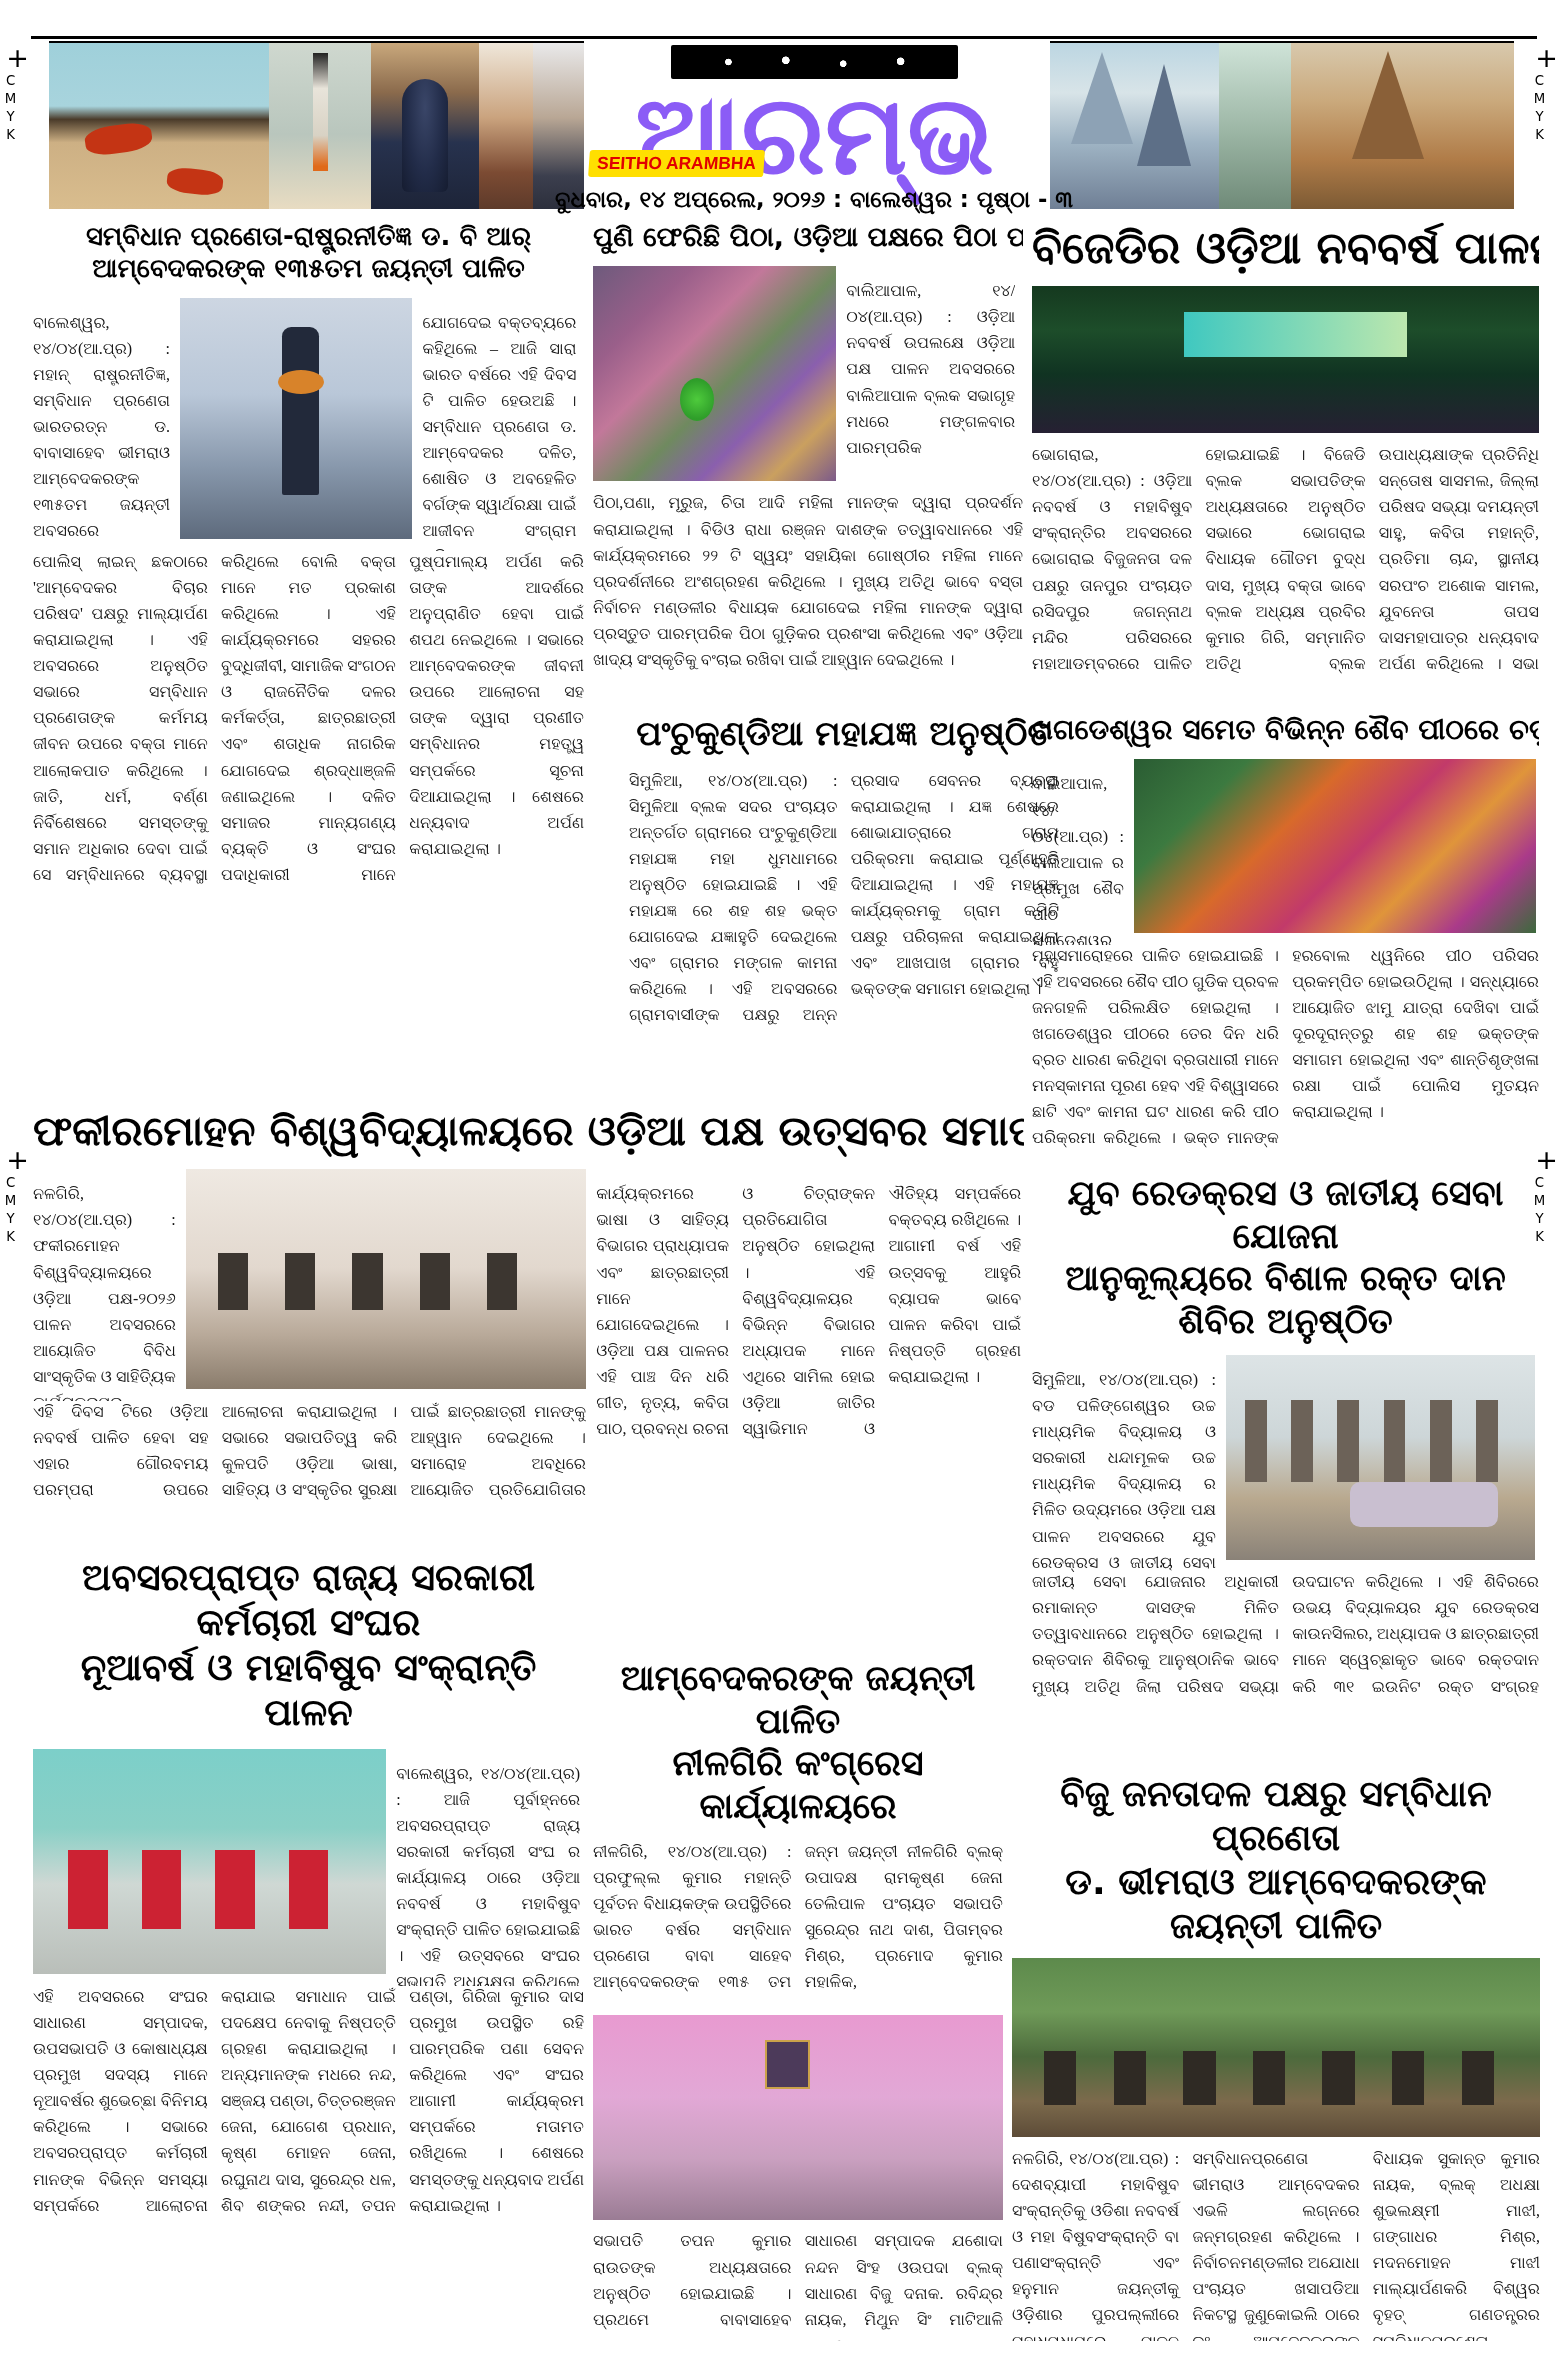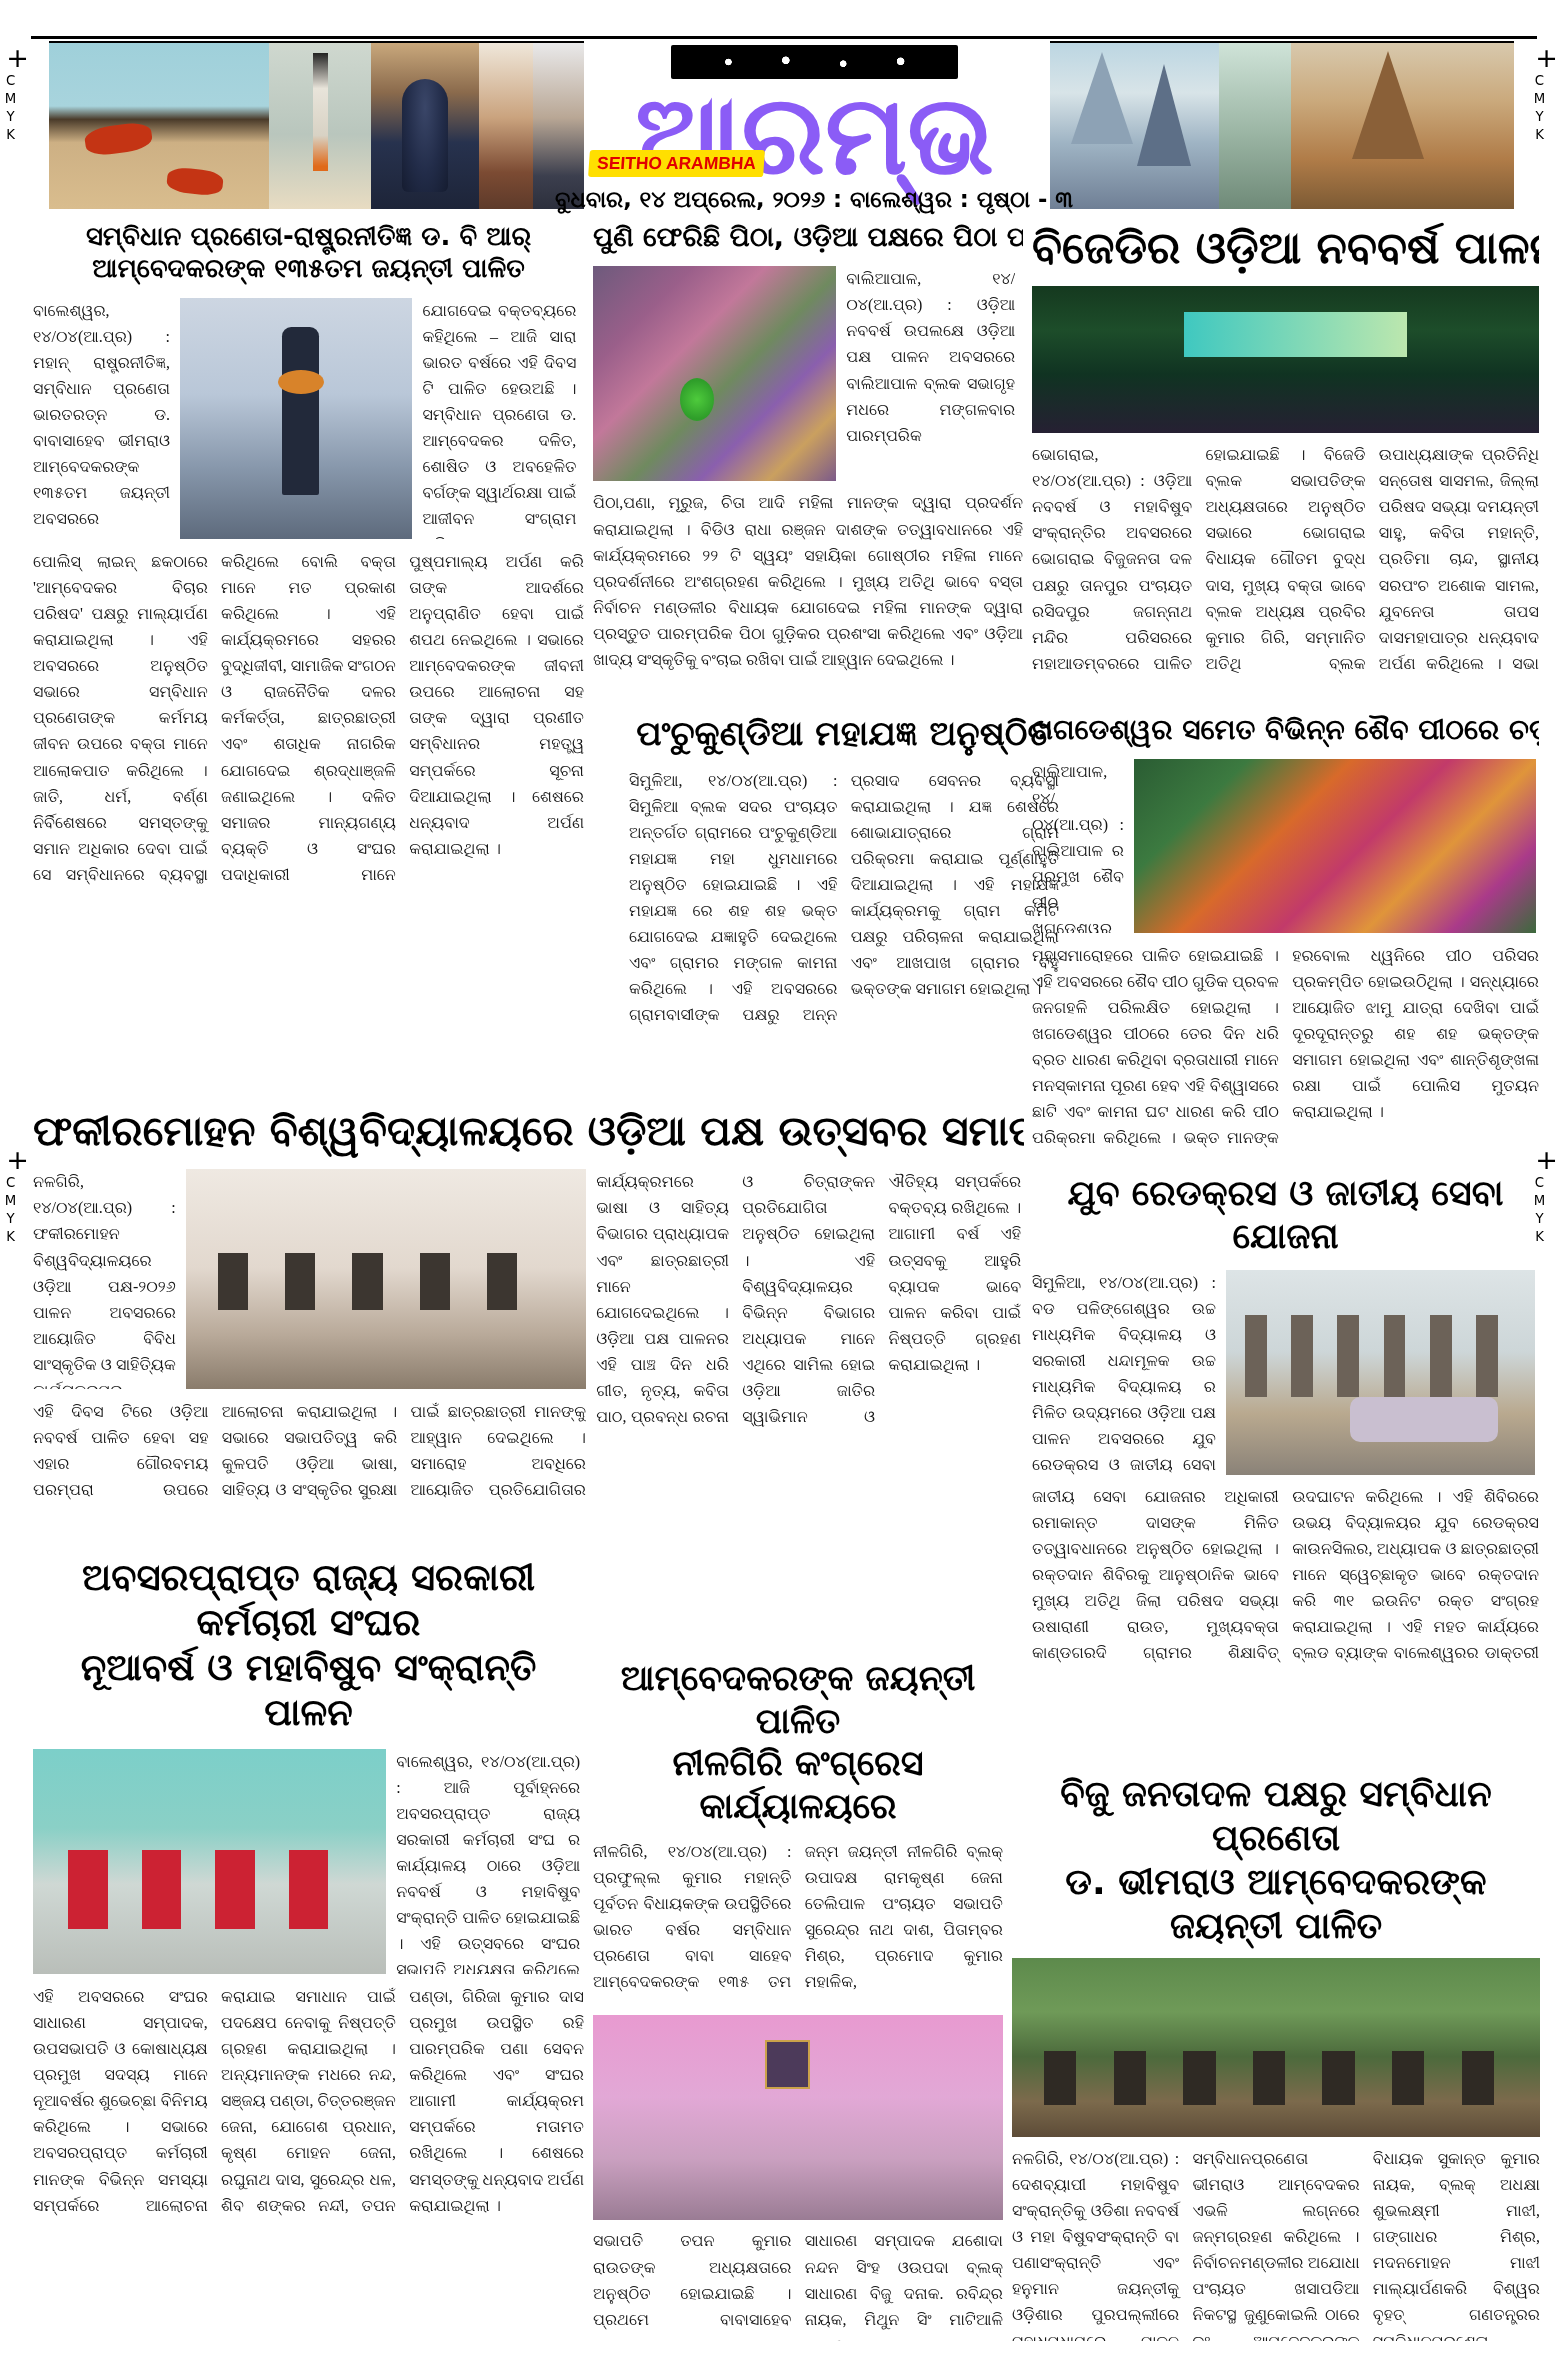--- a/index.html
+++ b/index.html
@@ -39,21 +39,21 @@
                            radial-gradient(circle at 80% 48%,#fff 3.6px,transparent 4.1px);}
   .logo{font-family:"DejaVu Sans",sans-serif;font-weight:bold;font-size:110px;line-height:110px;color:#8b5cf6;margin-top:1px;}
   .tagline{position:absolute;left:5.1px;bottom:34px;background:#ffdf00;color:#e10000;
            font-family:"Liberation Sans",sans-serif;font-weight:bold;font-size:17.4px;
            padding:3.1px 8.2px;border-radius:3.1px;transform:skewX(-4deg);}
   .dateline{position:absolute;left:-31px;bottom:-2px;width:522px;font-family:"DejaVu Sans",sans-serif;
             font-weight:bold;font-size:22.5px;color:#000;white-space:nowrap;}
   
   .art{position:absolute;overflow:hidden;}
   .hl{font-family:"DejaVu Sans",sans-serif;font-weight:bold;color:#000;text-align:center;line-height:1.22;}
-  .body-txt{font-size:16px;line-height:1.63;text-align:justify;color:#141414;overflow:hidden;}
+  .body-txt{font-size:16px;line-height:1.63;text-align:justify;color:#141414;overflow:hidden;margin-top:12px;}
   .cols2{column-count:2;column-gap:13.3px;}
   .cols3{column-count:3;column-gap:13.3px;}
   .row{display:flex;gap:10.2px;}
   .photo{flex:none;position:relative;}
   
   .ph-statue{background:linear-gradient(180deg,#cdd6e2 0%,#b9c7d8 40%,#8898ac 70%,#5d6a7c 100%);}
   .ph-statue:before{content:"";position:absolute;left:44%;top:12%;width:16%;height:70%;background:#22293a;border-radius:9.2px 9.2px 2px 2px;}
   .ph-statue:after{content:"";position:absolute;left:42%;top:30%;width:20%;height:10%;background:#d8832a;border-radius:50%;}
   .ph-pitha{background:linear-gradient(135deg,#6d5a7c 0%,#9a5f8a 22%,#c2789a 38%,#6f8a5f 55%,#8a5fae 70%,#caa05f 85%,#7c5a8a 100%);}
   .ph-pitha:before{content:"";position:absolute;left:36%;top:52%;width:14%;height:20%;background:radial-gradient(circle,#4ecb3c 0%,#2f9e2a 70%);border-radius:50%;}
@@ -167,20 +167,21 @@
         </div>
         <div class="body-txt cols3" style="margin-top:9.2px;height:123px;">ଏହି ଦିବସ ଟିରେ ଓଡ଼ିଆ ନବବର୍ଷ ପାଳିତ ହେବା ସହ ଏହାର ଗୌରବମୟ ପରମ୍ପରା ଉପରେ ଆଲୋଚନା କରାଯାଇଥିଲା । ସଭାରେ ସଭାପତିତ୍ୱ କରି କୁଳପତି ଓଡ଼ିଆ ଭାଷା, ସାହିତ୍ୟ ଓ ସଂସ୍କୃତିର ସୁରକ୍ଷା ପାଇଁ ଛାତ୍ରଛାତ୍ରୀ ମାନଙ୍କୁ ଆହ୍ୱାନ ଦେଇଥିଲେ । ସମାରୋହ ଅବଧିରେ ଆୟୋଜିତ ପ୍ରତିଯୋଗିତାର କୃତି ପ୍ରତିଯୋଗୀଙ୍କୁ ପୁରସ୍କୃତ କରାଯାଇଥିଲା ।</div>
       </div>
       <div class="body-txt cols3" style="width:425px;height:359px;">କାର୍ଯ୍ୟକ୍ରମରେ ଭାଷା ଓ ସାହିତ୍ୟ ବିଭାଗର ପ୍ରାଧ୍ୟାପକ ଏବଂ ଛାତ୍ରଛାତ୍ରୀ ମାନେ ଯୋଗଦେଇଥିଲେ । ଓଡ଼ିଆ ପକ୍ଷ ପାଳନର ଏହି ପାଞ୍ଚ ଦିନ ଧରି ଗୀତ, ନୃତ୍ୟ, କବିତା ପାଠ, ପ୍ରବନ୍ଧ ରଚନା ଓ ଚିତ୍ରାଙ୍କନ ପ୍ରତିଯୋଗିତା ଅନୁଷ୍ଠିତ ହୋଇଥିଲା । ଏହି ବିଶ୍ୱବିଦ୍ୟାଳୟର ବିଭିନ୍ନ ବିଭାଗର ଅଧ୍ୟାପକ ମାନେ ଏଥିରେ ସାମିଲ ହୋଇ ଓଡ଼ିଆ ଜାତିର ସ୍ୱାଭିମାନ ଓ ଐତିହ୍ୟ ସମ୍ପର୍କରେ ବକ୍ତବ୍ୟ ରଖିଥିଲେ । ଆଗାମୀ ବର୍ଷ ଏହି ଉତ୍ସବକୁ ଆହୁରି ବ୍ୟାପକ ଭାବେ ପାଳନ କରିବା ପାଇଁ ନିଷ୍ପତ୍ତି ଗ୍ରହଣ କରାଯାଇଥିଲା ।</div>
     </div>
   </div>
 
   <div class="art" style="left:1032px;top:1172px;width:507px;height:525px;">
     <div class="hl" style="font-size:35px;">
       <div>ଯୁବ ରେଡକ୍ରସ ଓ ଜାତୀୟ ସେବା ଯୋଜନା</div>
+      <div>ଆନୁକୂଲ୍ୟରେ ବିଶାଳ ରକ୍ତ ଦାନ ଶିବିର ଅନୁଷ୍ଠିତ</div>
     </div>
     <div class="row" style="margin-top:12.3px;height:205px;">
       <div class="body-txt" style="width:184px;height:205px;">ସିମୁଳିଆ, ୧୪/୦୪(ଆ.ପ୍ର) : ବଡ ପଳିଙ୍ଗେଶ୍ୱର ଉଚ୍ଚ ମାଧ୍ୟମିକ ବିଦ୍ୟାଳୟ ଓ ସରକାରୀ ଧନ୍ଦାମୂଳକ ଉଚ୍ଚ ମାଧ୍ୟମିକ ବିଦ୍ୟାଳୟ ର ମିଳିତ ଉଦ୍ୟମରେ ଓଡ଼ିଆ ପକ୍ଷ ପାଳନ ଅବସରରେ ଯୁବ ରେଡକ୍ରସ ଓ ଜାତୀୟ ସେବା ଯୋଜନା ଆନୁକୂଲ୍ୟରେ ସୋମବାର ଦିନ ବିଶାଳ ରକ୍ତ ଦାନ ଶିବିର ଅନୁଷ୍ଠିତ ହୋଇଯାଇଛି ।</div>
       <div class="photo ph-blood" style="width:309px;height:205px;"></div>
     </div>
     <div class="body-txt cols2" style="margin-top:9.2px;height:195px;">ଜାତୀୟ ସେବା ଯୋଜନାର ଅଧିକାରୀ ରମାକାନ୍ତ ଦାସଙ୍କ ମିଳିତ ତତ୍ୱାବଧାନରେ ଅନୁଷ୍ଠିତ ହୋଇଥିଲା । ରକ୍ତଦାନ ଶିବିରକୁ ଆନୁଷ୍ଠାନିକ ଭାବେ ମୁଖ୍ୟ ଅତିଥି ଜିଲା ପରିଷଦ ସଭ୍ୟା ଉଷାରାଣୀ ରାଉତ, ମୁଖ୍ୟବକ୍ତା କାଣ୍ଡଗରଦି ଗ୍ରାମର ଶିକ୍ଷାବିତ୍ ଉଦଘାଟନ କରିଥିଲେ । ଏହି ଶିବିରରେ ଉଭୟ ବିଦ୍ୟାଳୟର ଯୁବ ରେଡକ୍ରସ କାଉନସିଲର, ଅଧ୍ୟାପକ ଓ ଛାତ୍ରଛାତ୍ରୀ ମାନେ ସ୍ୱେଚ୍ଛାକୃତ ଭାବେ ରକ୍ତଦାନ କରି ୩୧ ଇଉନିଟ ରକ୍ତ ସଂଗ୍ରହ କରାଯାଇଥିଲା । ଏହି ମହତ କାର୍ଯ୍ୟରେ ବ୍ଲଡ ବ୍ୟାଙ୍କ ବାଲେଶ୍ୱରର ଡାକ୍ତରୀ ଦଳ ସହଯୋଗ କରିଥିଲେ ଏବଂ ଅଧିକାରୀ ଉମେଶ ଚନ୍ଦ୍ର ସମସ୍ତ ରକ୍ତଦାତାଙ୍କୁ ଧନ୍ୟବାଦ ଜଣାଇଥିଲେ ।</div>
   </div>
 
   <div class="art" style="left:33px;top:1555px;width:551px;height:786px;">
     <div class="hl" style="font-size:37px;">

